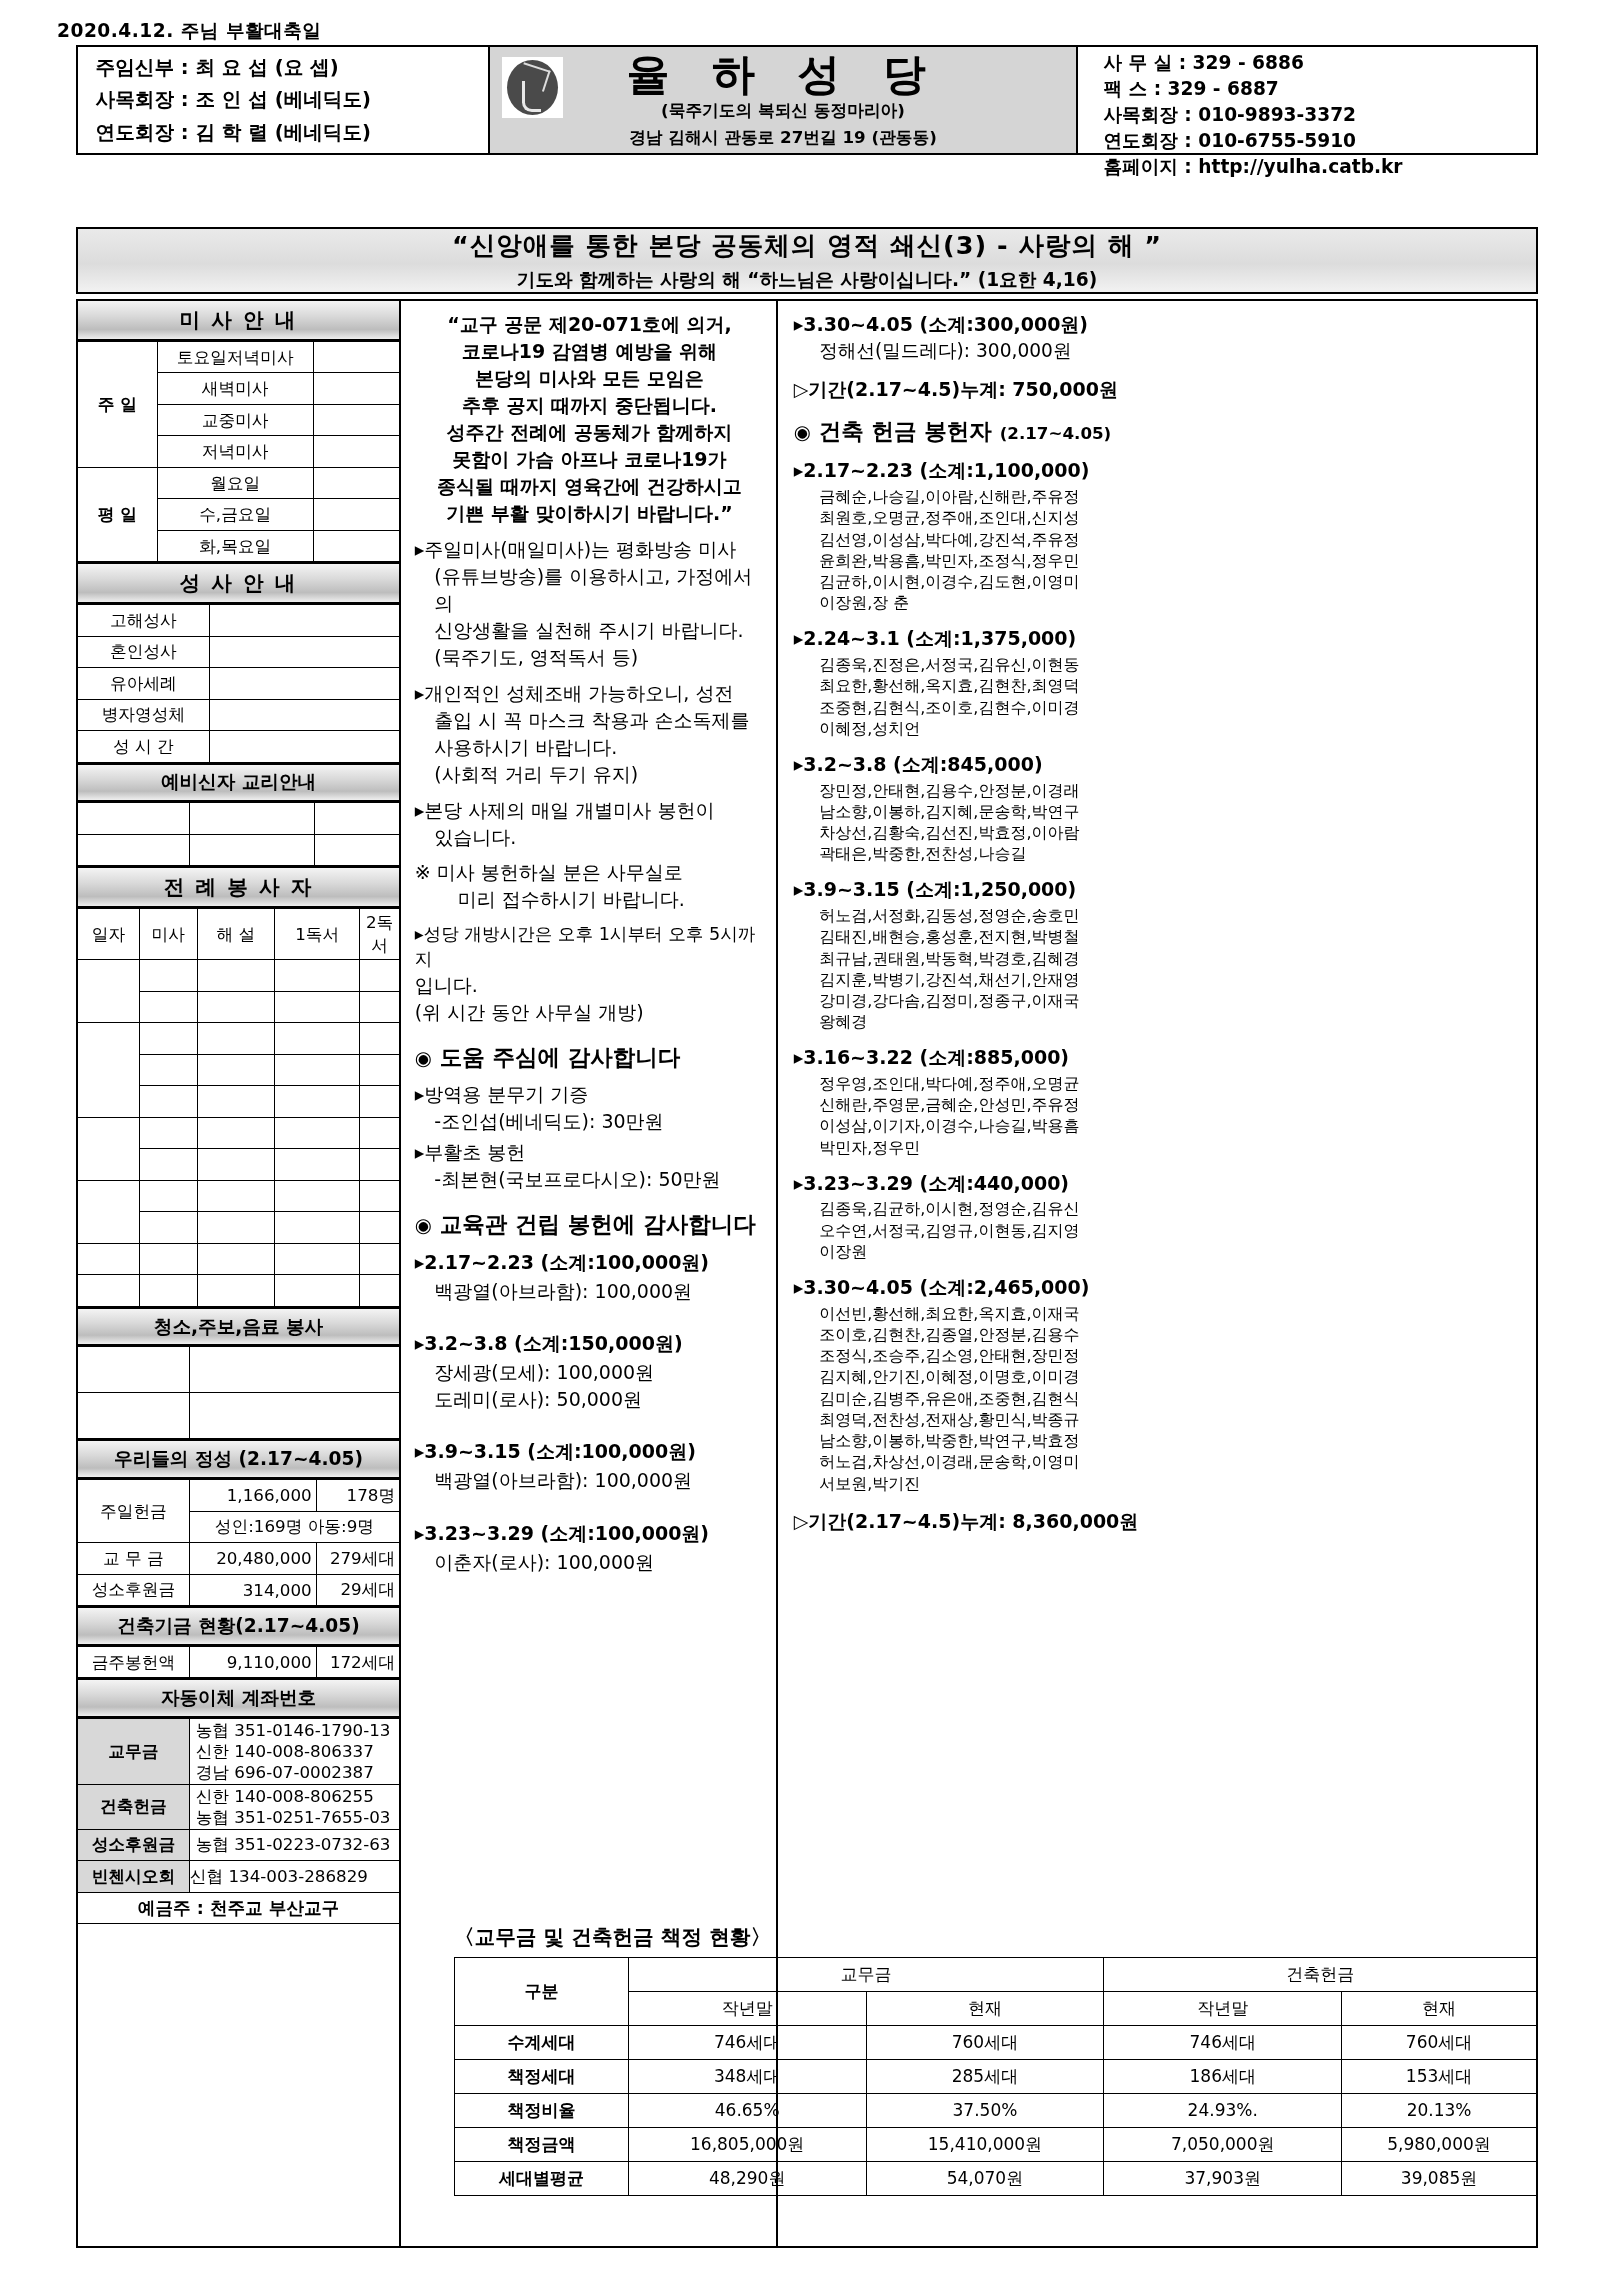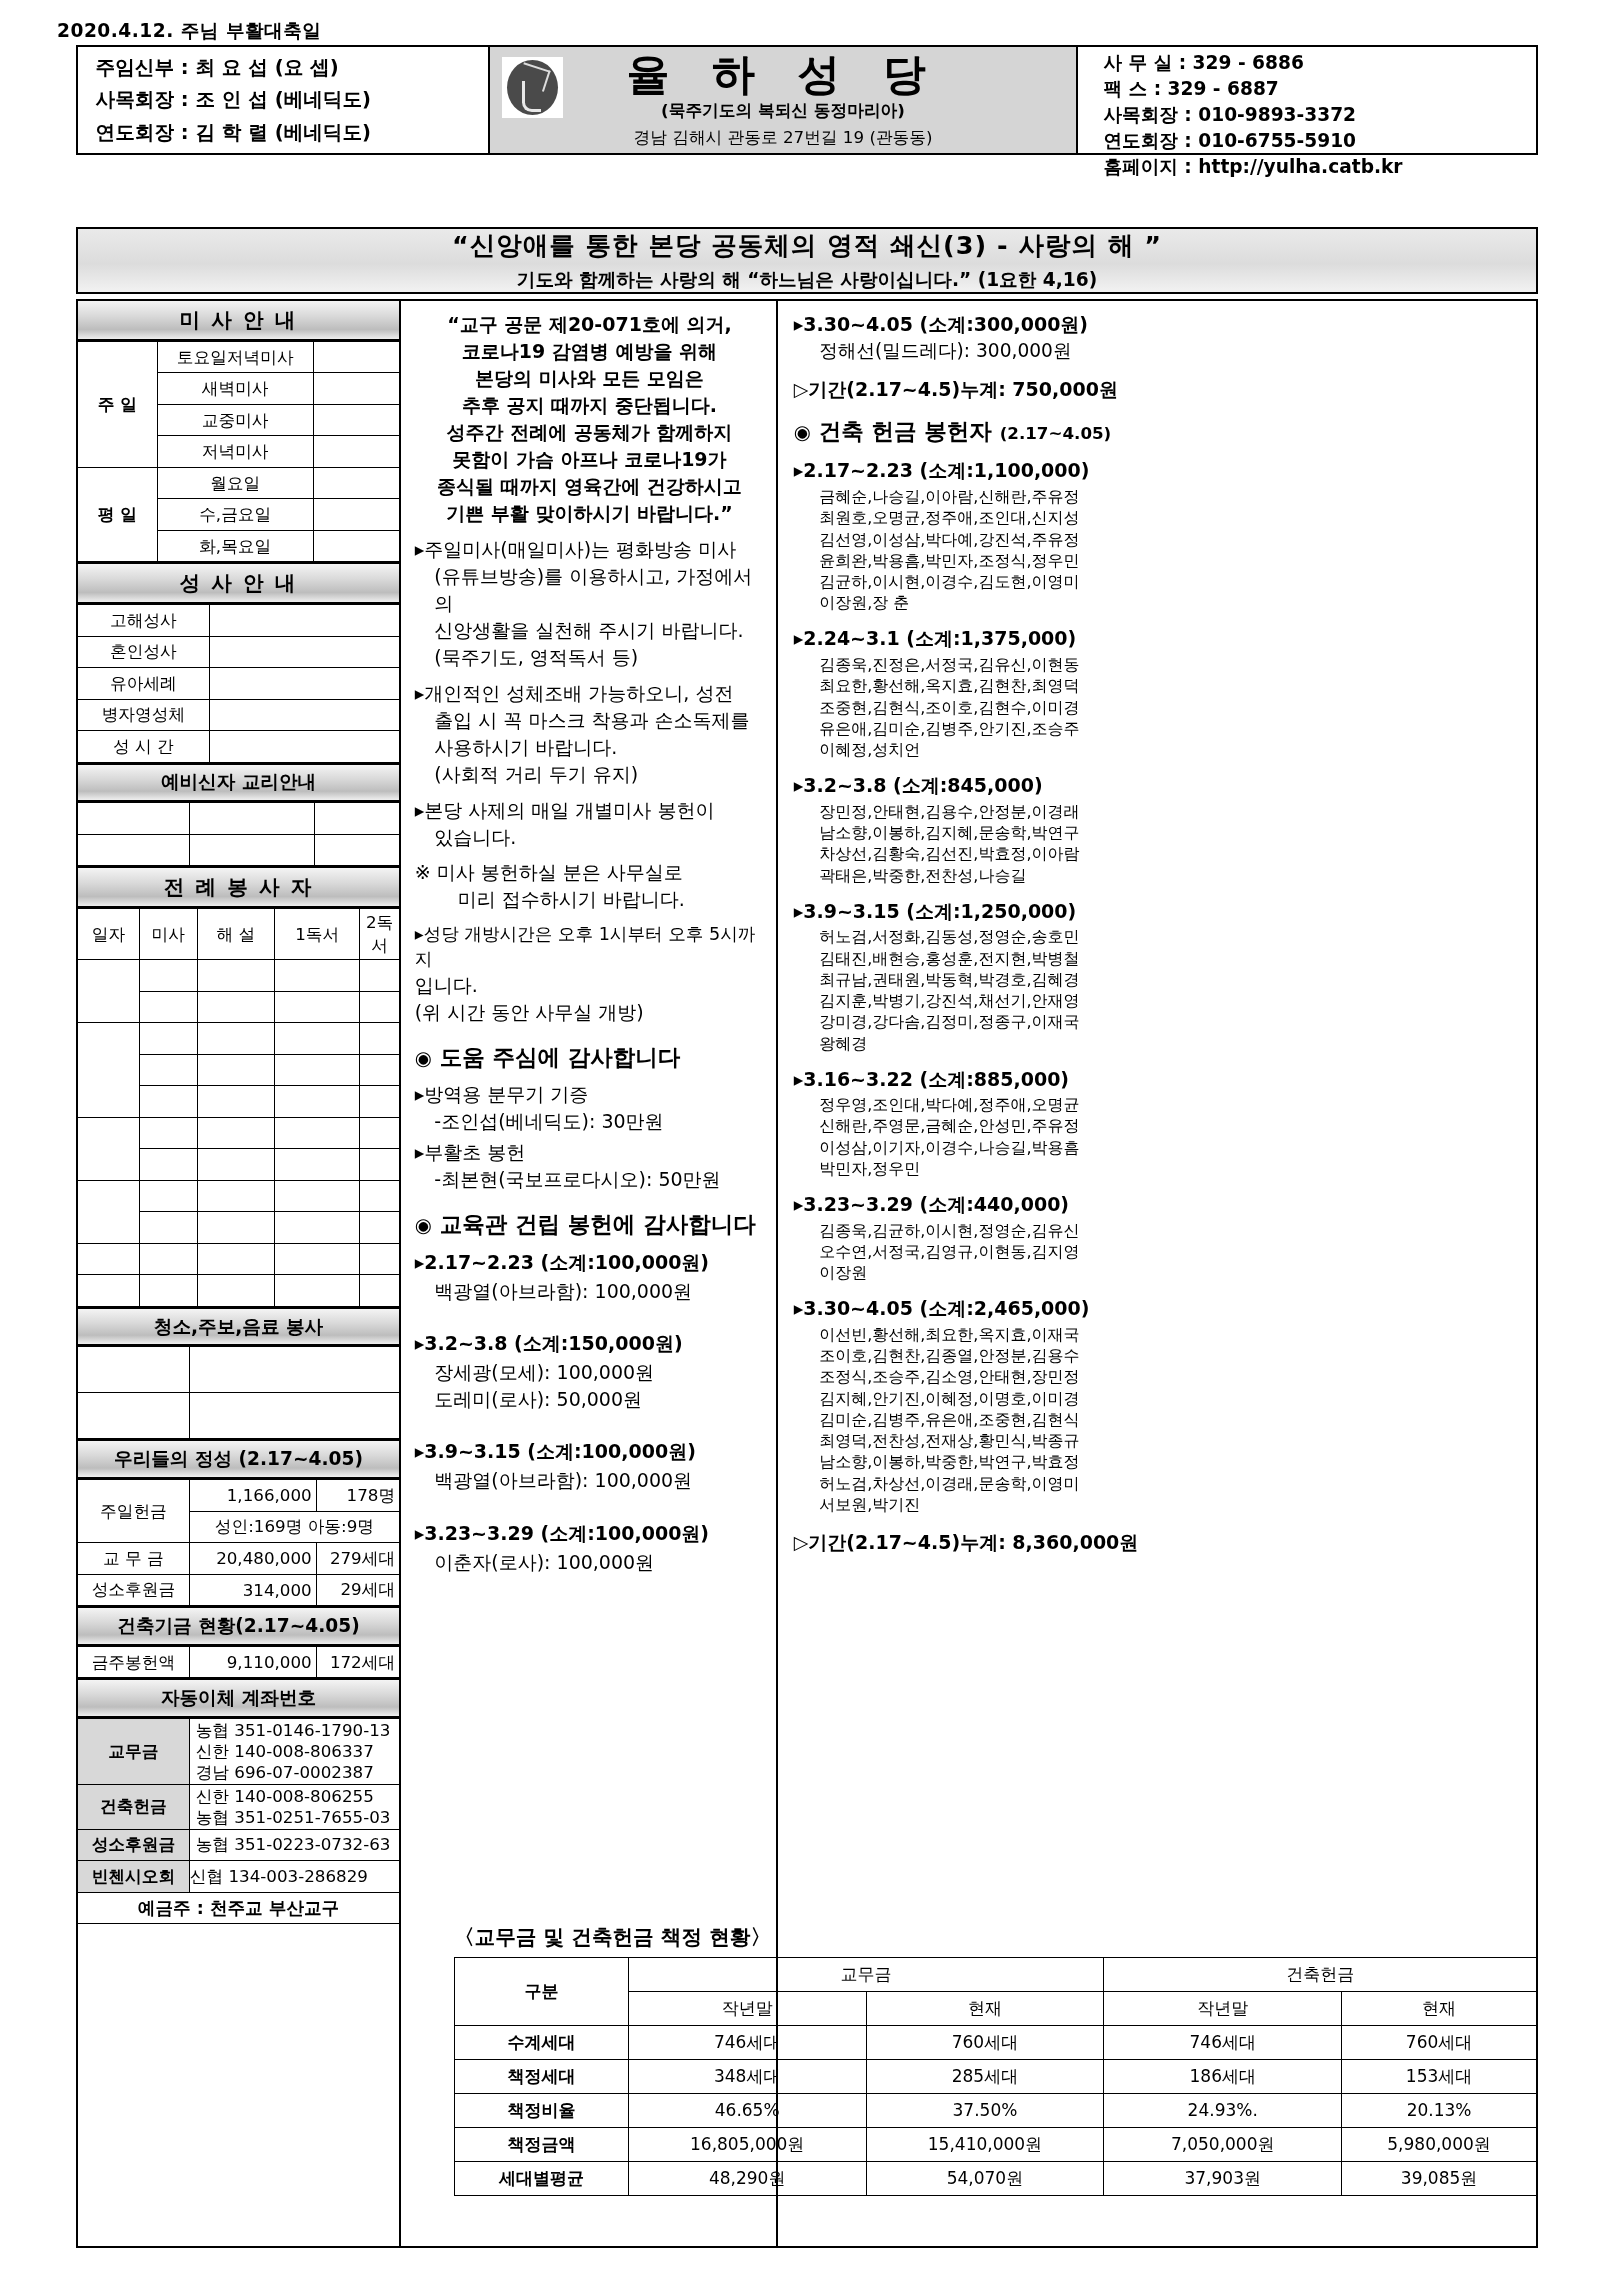--- a/index.html
+++ b/index.html
@@ -30,21 +30,21 @@
           position:relative;display:flex;flex-direction:column;align-items:center;justify-content:center;}
   .mh-logo{position:absolute;left:11.8px;top:9.8px;width:61px;height:61px;background:#fff;
            display:flex;align-items:center;justify-content:center;}
   .mh-logo .globe{width:51px;height:55px;border-radius:50%;background:#4a4a4a;position:relative;overflow:hidden;}
   .mh-logo .globe:before{content:"";position:absolute;left:13.7px;top:5.9px;width:25.5px;height:19.6px;
            border-top:2.9px solid #ddd;border-right:2.9px solid #ddd;transform:rotate(18deg);}
   .mh-logo .globe:after{content:"";position:absolute;left:15.7px;top:21.6px;width:15.7px;height:27.4px;
            border-left:3.9px solid #e8e8e8;border-bottom:3.9px solid #e8e8e8;border-radius:0 0 0 9.8px;}
   .mh-title{font-size:43px;font-weight:bold;letter-spacing:13.7px;line-height:1;margin-top:2px;}
   .mh-sub1{font-size:16.7px;font-weight:bold;margin-top:2.9px;letter-spacing:0px;}
-  .mh-sub2{font-size:16.7px;font-weight:normal;margin-top:4.9px;letter-spacing:0px;}
+  .mh-sub2{font-size:16.7px;font-weight:bold;margin-top:4.9px;letter-spacing:0px;}
   .mh-right{flex:1;box-sizing:border-box;padding:2.9px 0 2.9px 25.5px;
             display:flex;flex-direction:column;justify-content:space-between;}
   .mh-right div{font-size:18.6px;font-weight:bold;white-space:nowrap;}
 
   
   .slogan{position:absolute;left:76px;top:227px;width:1462px;height:67px;
           border:2.9px solid #000;box-sizing:border-box;
           background:linear-gradient(to bottom,#eaeaea 0%,#dcdcdc 55%,#f2f2f2 100%);
           display:flex;flex-direction:column;align-items:center;justify-content:center;}
   .slogan .l1{font-size:25.5px;font-weight:bold;letter-spacing:1px;}
@@ -484,21 +484,20 @@
           <div>이장원,장  춘</div>
         </div>
       </div>
 
       <div class="grp">
         <div class="hd"><span>▸</span><span>2.24~3.1 (소계:1,375,000)</span></div>
         <div class="names">
           <div>김종욱,진정은,서정국,김유신,이현동</div>
           <div>최요한,황선해,옥지효,김현찬,최영덕</div>
           <div>조중현,김현식,조이호,김현수,이미경</div>
-          <div>유은애,김미순,김병주,안기진,조승주</div>
           <div>이혜정,성치언</div>
         </div>
       </div>
 
       <div class="grp">
         <div class="hd"><span>▸</span><span>3.2~3.8 (소계:845,000)</span></div>
         <div class="names">
           <div>장민정,안태현,김용수,안정분,이경래</div>
           <div>남소향,이봉하,김지혜,문송학,박연구</div>
           <div>차상선,김황숙,김선진,박효정,이아람</div>

